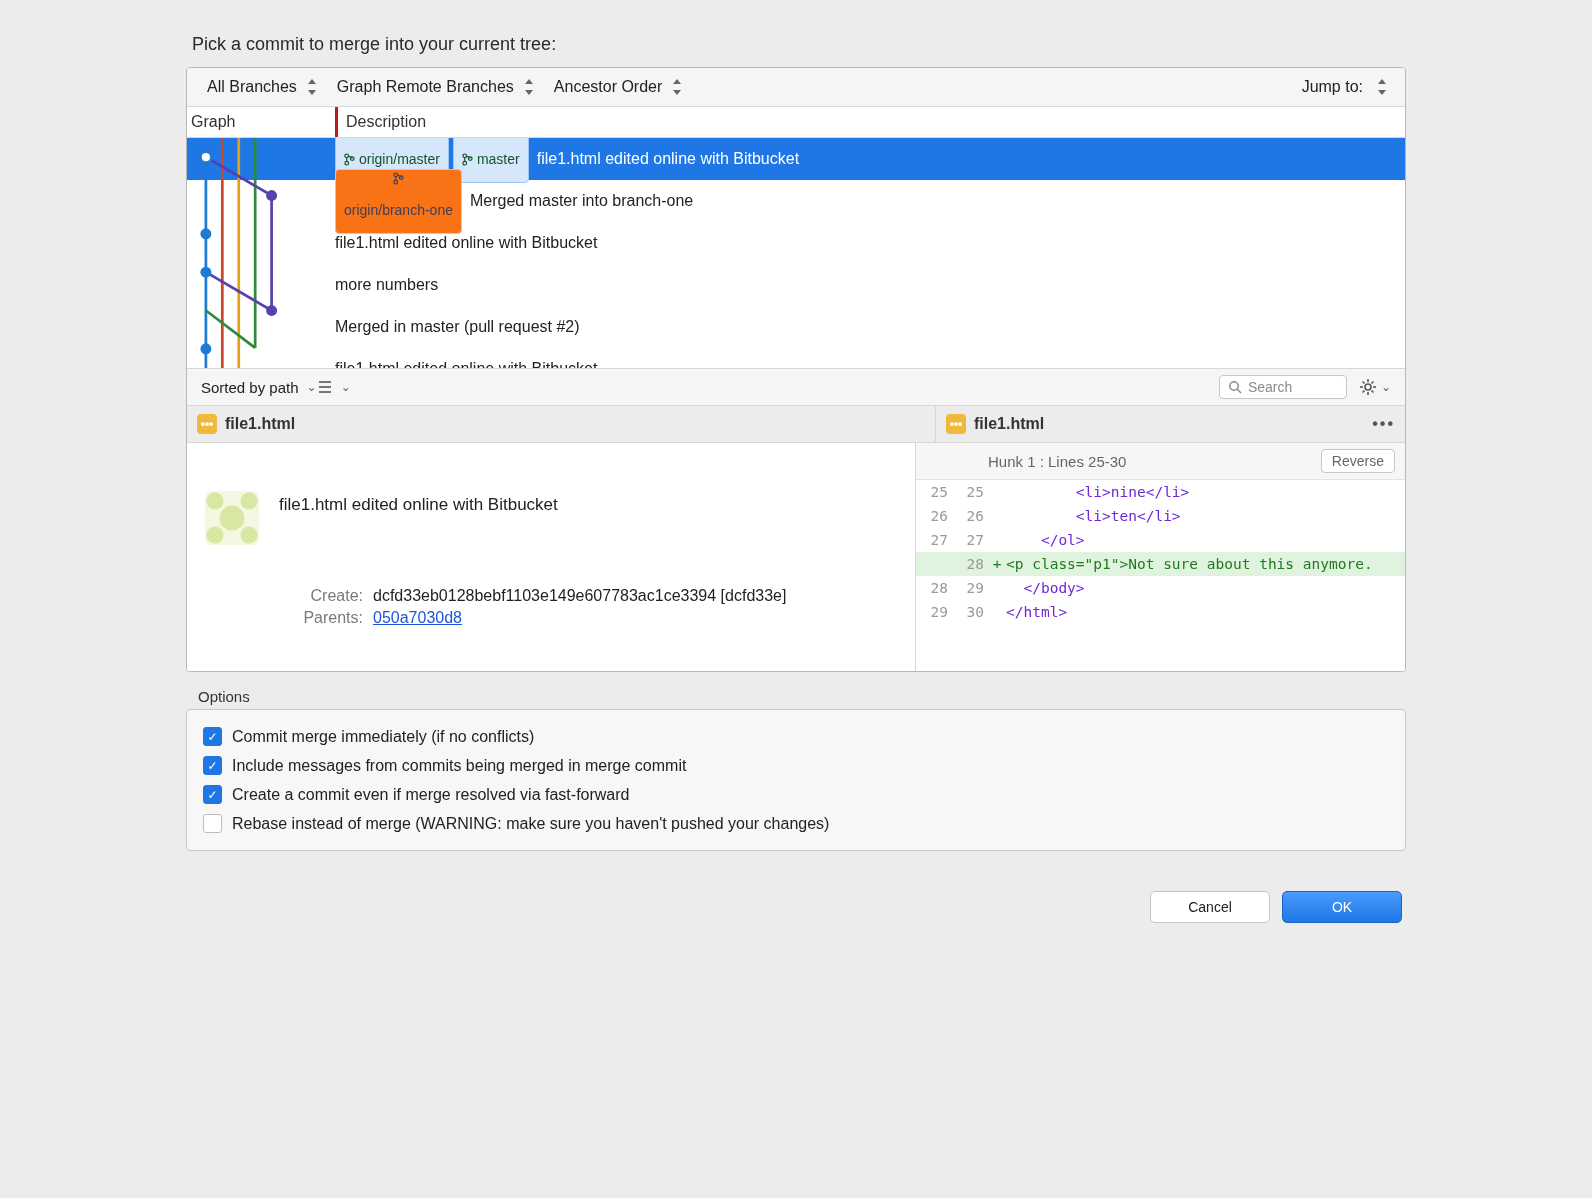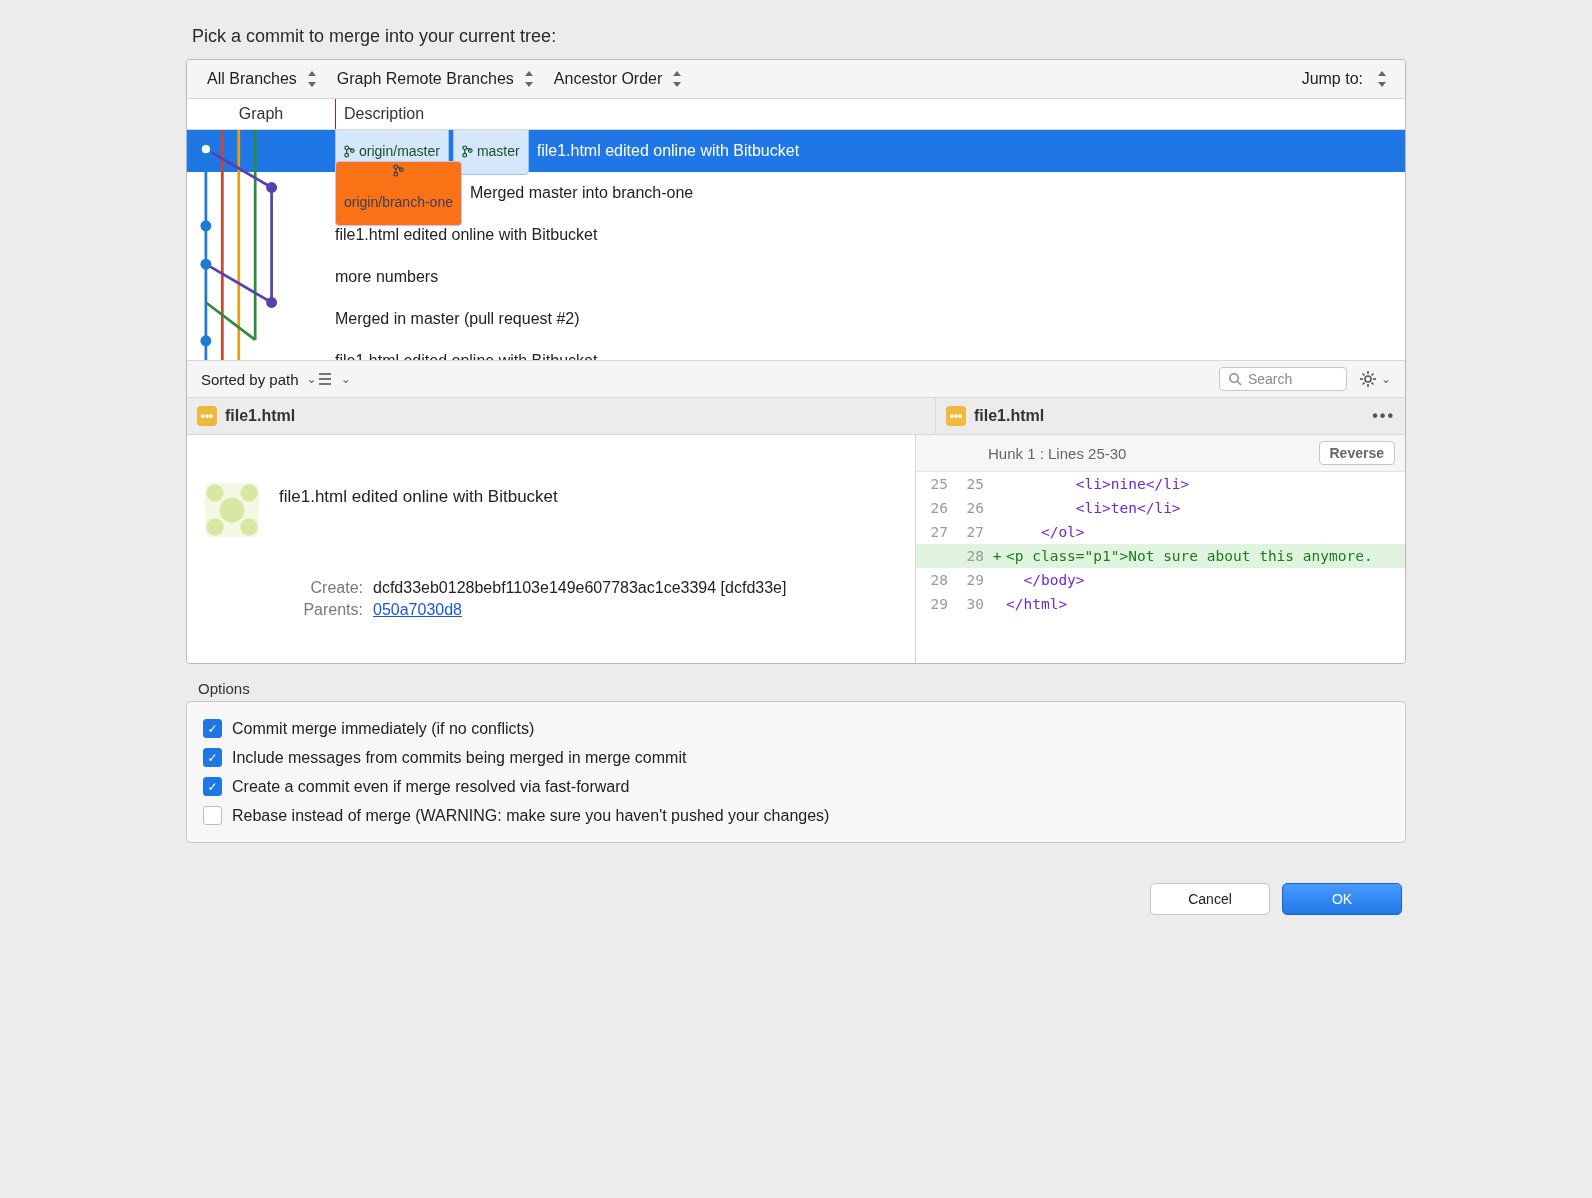--- a/index.html
+++ b/index.html
@@ -2,21 +2,21 @@
 <html><head>
 <meta charset="utf-8">
 <style>
   html, body {
     margin: 0; padding: 0;
     font-family: -apple-system, "Helvetica Neue", Arial, sans-serif;
     font-size: 16px;
     background: #ececec;
     color: #222;
   }
-  .window { width: 1220px; margin: 0 auto; padding: 4px 0 24px 0; }
+  .window { width: 1220px; margin: 8px auto; padding: 4px 0 24px 0; }
   .title {
     font-size: 18px; padding: 22px 6px 12px 6px; color: #2a2a2a;
   }
 
   .main-panel {
     border: 1px solid #b8b8b8;
     border-radius: 4px;
     background: #fff;
     overflow: hidden;
   }
@@ -35,21 +35,21 @@
   .jump-right { display:flex; align-items:center; gap:14px; padding-right:8px; }
 
   
   .colheader {
     display: flex;
     background: #fff;
     border-bottom: 1px solid #d7d7d7;
     font-size: 16px;
     color: #333;
   }
-  .colheader .col-graph { width: 140px; padding: 6px 4px; border-right: 1px solid #b91c1c; text-align: center;}
+  .colheader .col-graph { width: 140px; padding: 6px 4px; border-right: 3px solid #b91c1c;}
   .colheader .col-desc { flex:1; padding: 6px 8px; }
 
   
   .graph-area {
     position: relative;
     height: 230px;
     overflow: hidden;
     border-bottom: 1px solid #d7d7d7;
     background: #fff;
   }
@@ -122,21 +122,21 @@
 
   
   .diff-panel { flex:1; display:flex; flex-direction:column; overflow: hidden;}
   .hunk-header {
     display:flex; align-items:center; justify-content:space-between;
     background:#f6f6f6; border-bottom:1px solid #e3e3e3;
     padding:6px 10px 6px 72px; font-size:15px; color:#666;
   }
   .btn-reverse {
     border:1px solid #c6c6c6; border-radius:4px; background:#fff;
-    padding:3px 10px; font-size:14px;font-weight:bold;
+    padding:3px 10px; font-size:14px;
   }
   .diff-lines { font-family: Menlo, Consolas, monospace; font-size:14.5px; }
   .dline { display:flex; height:24px; line-height:24px; }
   .ln { width:32px; text-align:right; color:#9a9a9a; padding-right:4px; }
   .gut-sign { width:18px; text-align:center; color:#3a9c3a;}
   .code { flex:1; white-space:pre; color:#6d28d9; }
   .dline.added { background:#e0f3df; }
   .dline.added .code, .dline.added .gut-sign { color:#1e7b1e; }
 
   

